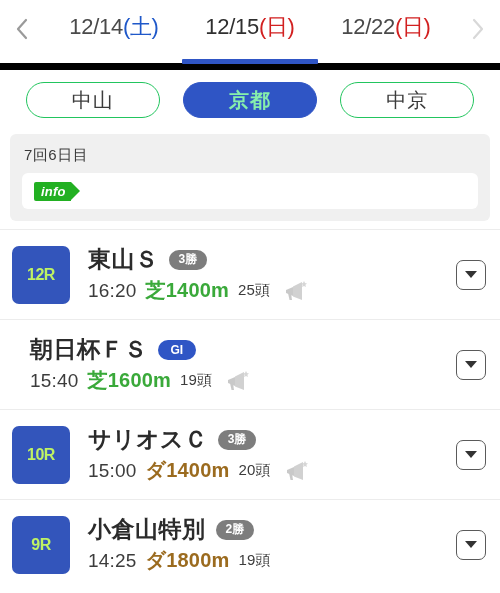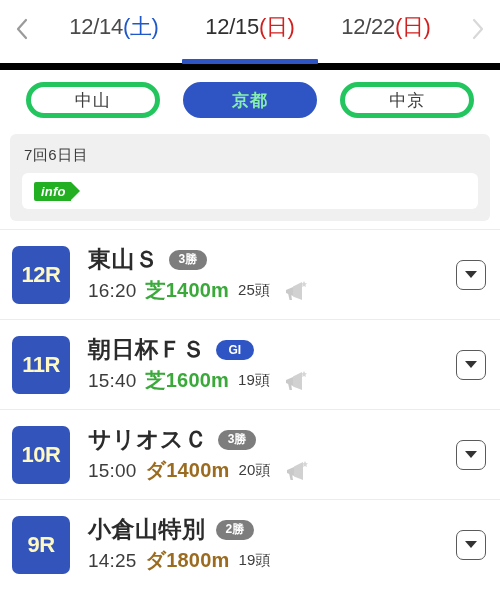--- a/index.html
+++ b/index.html
@@ -104,23 +104,23 @@
     background: #ffffff;
   }
 
   .venue-pill {
     width: 134px;
     height: 36px;
     border-radius: 18px;
     display: flex;
     align-items: center;
     justify-content: center;
-    font-size: 17px;
+    font-size: 20px;
     letter-spacing: 1px;
-    border: 5px solid #22c55e;
+    border: 1px solid #22c55e;
     background: #ffffff;
     color: #3c3c3c;
     cursor: pointer;
   }
   .venue-pill.active {
     background: #2f55c5;
     border-color: #2f55c5;
     color: #86efac;
     font-weight: bold;
   }
@@ -197,22 +197,22 @@
 
   .race-num {
     width: 58px;
     height: 58px;
     flex: 0 0 58px;
     background: #3355bb;
     border-radius: 7px;
     display: flex;
     align-items: center;
     justify-content: center;
-    color: #fef9c3;
-    font-size: 22px;
+    color: #bef264;
+    font-size: 16px;
     font-weight: bold;
     letter-spacing: -0.5px;
   }
 
   .race-body {
     flex: 1 1 auto;
     padding-left: 18px;
     min-width: 0;
   }
 
@@ -359,21 +359,20 @@
             <path d="M21 2 l1 2 l2 .4 l-1.6 1.4 l.5 2.1 l-1.9-1 l-1.9 1 l.5-2.1 L18 4.4 l2-.4 Z" fill="#a5a5a5"></path>
           </svg>
         </div>
       </div>
       <div class="expand-btn">
         <div class="caret"></div>
       </div>
     </div>
 
     <div class="race-row">
-      <div class="race-num">11R</div>
       <div class="race-body">
         <div class="race-title-line">
           <div class="race-title">朝日杯ＦＳ</div>
           <div class="grade-badge blue">GI</div>
         </div>
         <div class="race-meta-line">
           <div class="race-time">15:40</div>
           <div class="race-course turf">芝1600m</div>
           <div class="race-count">19頭</div>
           <svg class="megaphone" viewBox="0 0 26 24">

